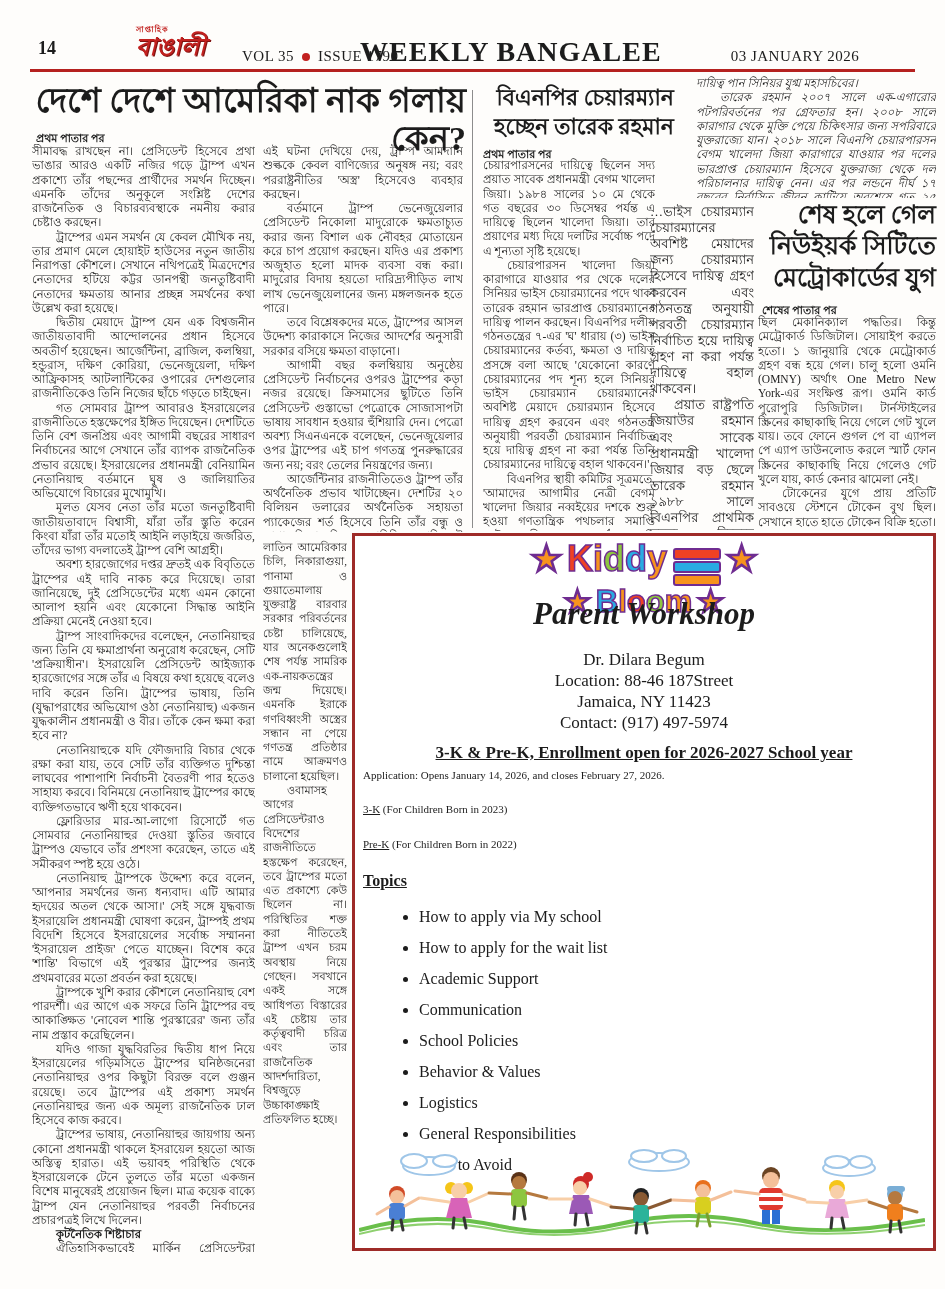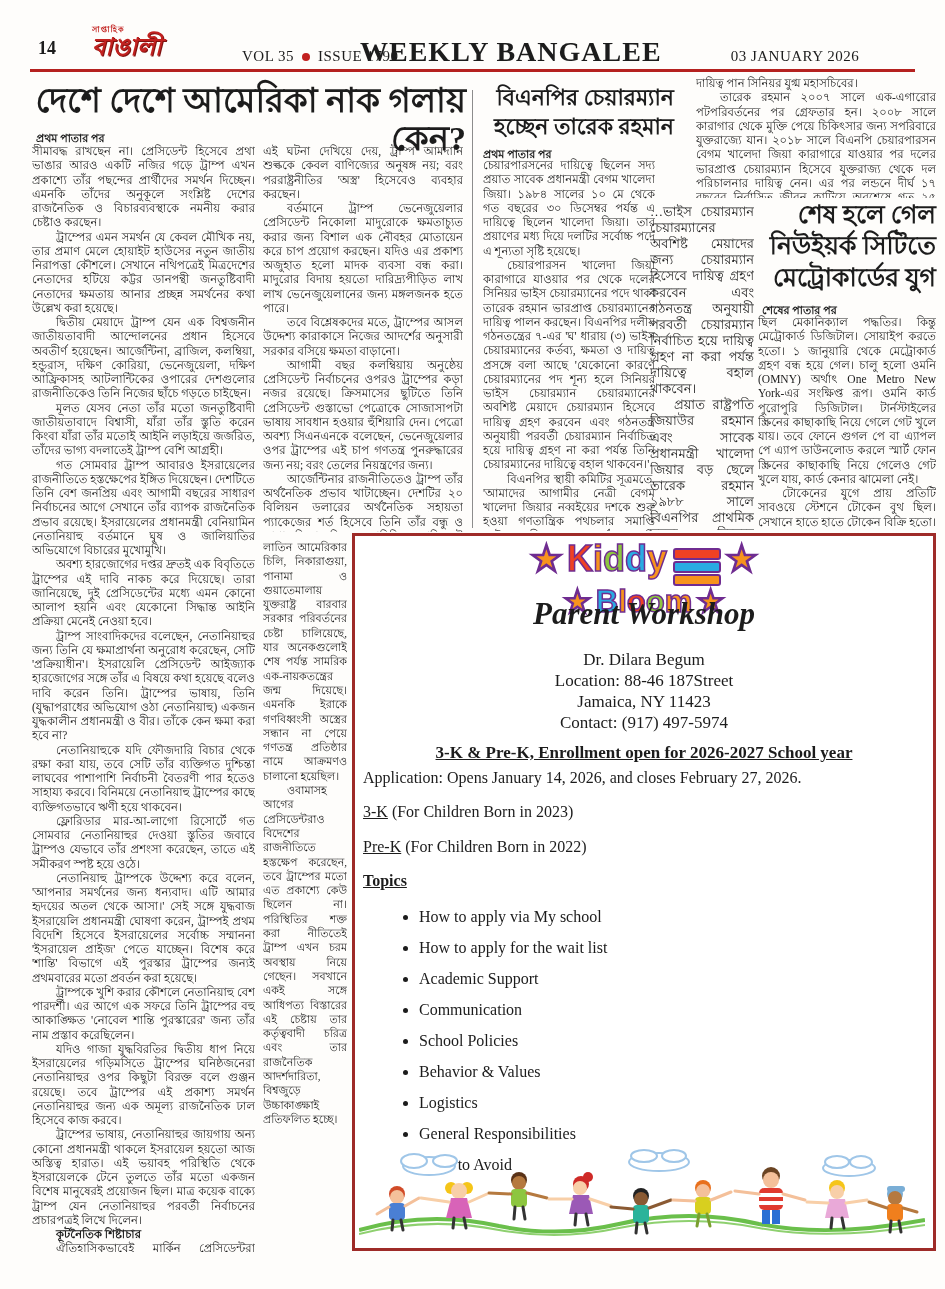--- a/index.html
+++ b/index.html
@@ -1,21 +1,21 @@
 <!DOCTYPE html>
 <html><head>
 <meta charset="utf-8">
 <style>
   html,body{margin:0;padding:0;background:#e8e8e8;}
   #page{position:relative;width:945px;height:1289px;margin:0 auto;background:#fefdfb;
         font-family:"Liberation Serif",serif;color:#1c1c1c;overflow:hidden;}
   .abs{position:absolute;}
   
   .pgnum{font-weight:bold;font-size:18px;}
-  .paper-logo{color:#c2211f;font-weight:bold;line-height:1;}
+  .paper-logo{color:#c2211f;font-weight:bold;line-height:1;margin-left:44px;}
   .paper-logo .tiny{display:block;font-size:8px;letter-spacing:1px;margin-bottom:1px;}
   .paper-logo .big{font-size:24px;font-style:italic;text-shadow:1px 1px 0 #7e1210;}
   .volissue{font-size:15px;letter-spacing:.5px;white-space:nowrap;}
   .dot{display:inline-block;width:8px;height:8px;border-radius:50%;background:#c2211f;margin:0 8px 1px 8px;vertical-align:middle;}
   .masthead{font-size:28px;font-weight:bold;letter-spacing:1px;text-align:center;white-space:nowrap;}
   .issuedate{font-size:15px;letter-spacing:.5px;text-align:center;white-space:nowrap;}
   .redrule{background:#b5211f;height:3px;}
   
   .headline{font-weight:bold;text-align:right;line-height:1.12;}
   .hl-main{font-size:34px;}
@@ -32,21 +32,21 @@
   .adbox{border:3px solid #9e2b28;background:#fff;}
   .kblogo{text-align:center;font-family:"Liberation Sans",sans-serif;font-weight:bold;line-height:.95;}
   .kblogo .w1 span{font-size:36px;-webkit-text-stroke:1.5px #6f2c91;}
   .kblogo .w2 span{font-size:31px;-webkit-text-stroke:1.5px #6f2c91;}
   .kbstar{color:#f7941d;font-size:13px;-webkit-text-stroke:0;}
   .books{display:inline-block;vertical-align:middle;margin-left:6px;}
   .books i{display:block;height:8px;width:44px;border:2px solid #6f2c91;border-radius:3px;margin:1px 0;}
   .pw-title{font-size:31px;font-weight:bold;text-align:center;}
   .pw-line{font-size:17px;text-align:center;}
   .enroll{font-size:17px;font-weight:bold;text-decoration:underline;text-align:center;}
-  .adtext{font-size:16px;text-align:center;}
+  .adtext{font-size:11px;text-align:center;}
   .ul-label{text-decoration:underline;}
   .topics-h{font-size:16px;font-weight:bold;text-decoration:underline;}
   .topiclist{list-style:disc;margin:0;padding-left:18px;}
   .topiclist li{font-size:16px;margin-bottom:13px;}
 </style>
 </head>
 <body>
 
 <div id="page">
 
@@ -67,22 +67,22 @@
 
   <div class="abs redrule" style="left:30px;top:69px;width:885px;"></div>
 
   <div class="abs headline hl-main" style="left:30px;top:82px;width:436px;">দেশে দেশে আমেরিকা নাক গলায় কেন?</div>
   <div class="abs contnote" style="left:36px;top:130px;">প্রথম পাতার পর</div>
 
   <div class="abs col" style="left:32px;top:144px;width:223px;height:1108px;">
       <p>সীমাবদ্ধ রাখছেন না। প্রেসিডেন্ট হিসেবে প্রথা ভাঙার আরও একটি নজির গড়ে ট্রাম্প এখন প্রকাশ্যে তাঁর পছন্দের প্রার্থীদের সমর্থন দিচ্ছেন। এমনকি তাঁদের অনুকূলে সংশ্লিষ্ট দেশের রাজনৈতিক ও বিচারব্যবস্থাকে নমনীয় করার চেষ্টাও করছেন।</p>
       <p>ট্রাম্পের এমন সমর্থন যে কেবল মৌখিক নয়, তার প্রমাণ মেলে হোয়াইট হাউসের নতুন জাতীয় নিরাপত্তা কৌশলে। সেখানে নথিপত্রেই মিত্রদেশের নেতাদের হটিয়ে কট্টর ডানপন্থী জনতুষ্টিবাদী নেতাদের ক্ষমতায় আনার প্রচ্ছন্ন সমর্থনের কথা উল্লেখ করা হয়েছে।</p>
       <p>দ্বিতীয় মেয়াদে ট্রাম্প যেন এক বিশ্বজনীন জাতীয়তাবাদী আন্দোলনের প্রধান হিসেবে অবতীর্ণ হয়েছেন। আর্জেন্টিনা, ব্রাজিল, কলম্বিয়া, হন্ডুরাস, দক্ষিণ কোরিয়া, ভেনেজুয়েলা, দক্ষিণ আফ্রিকাসহ আটলান্টিকের ওপারের দেশগুলোর রাজনীতিকেও তিনি নিজের ছাঁচে গড়তে চাইছেন।</p>
+      <p>গত সোমবার ট্রাম্প আবারও ইসরায়েলের রাজনীতিতে হস্তক্ষেপের ইঙ্গিত দিয়েছেন। দেশটিতে তিনি বেশ জনপ্রিয় এবং আগামী বছরের সাধারণ নির্বাচনের আগে সেখানে তাঁর ব্যাপক রাজনৈতিক প্রভাব রয়েছে। ইসরায়েলের প্রধানমন্ত্রী বেনিয়ামিন নেতানিয়াহু বর্তমানে ঘুষ ও জালিয়াতির অভিযোগে বিচারের মুখোমুখি।</p>
       <p>মূলত যেসব নেতা তাঁর মতো জনতুষ্টিবাদী জাতীয়তাবাদে বিশ্বাসী, যাঁরা তাঁর স্তুতি করেন কিংবা যাঁরা তাঁর মতোই আইনি লড়াইয়ে জর্জরিত, তাঁদের ভাগ্য বদলাতেই ট্রাম্প বেশি আগ্রহী।</p>
-      <p>গত সোমবার ট্রাম্প আবারও ইসরায়েলের রাজনীতিতে হস্তক্ষেপের ইঙ্গিত দিয়েছেন। দেশটিতে তিনি বেশ জনপ্রিয় এবং আগামী বছরের সাধারণ নির্বাচনের আগে সেখানে তাঁর ব্যাপক রাজনৈতিক প্রভাব রয়েছে। ইসরায়েলের প্রধানমন্ত্রী বেনিয়ামিন নেতানিয়াহু বর্তমানে ঘুষ ও জালিয়াতির অভিযোগে বিচারের মুখোমুখি।</p>
       <p>অবশ্য হারজোগের দপ্তর দ্রুতই এক বিবৃতিতে ট্রাম্পের এই দাবি নাকচ করে দিয়েছে। তারা জানিয়েছে, দুই প্রেসিডেন্টের মধ্যে এমন কোনো আলাপ হয়নি এবং যেকোনো সিদ্ধান্ত আইনি প্রক্রিয়া মেনেই নেওয়া হবে।</p>
       <p>ট্রাম্প সাংবাদিকদের বলেছেন, নেতানিয়াহুর জন্য তিনি যে ক্ষমাপ্রার্থনা অনুরোধ করেছেন, সেটি 'প্রক্রিয়াধীন'। ইসরায়েলি প্রেসিডেন্ট আইজ্যাক হারজোগের সঙ্গে তাঁর এ বিষয়ে কথা হয়েছে বলেও দাবি করেন তিনি। ট্রাম্পের ভাষায়, তিনি (যুদ্ধাপরাধের অভিযোগ ওঠা নেতানিয়াহু) একজন যুদ্ধকালীন প্রধানমন্ত্রী ও বীর। তাঁকে কেন ক্ষমা করা হবে না?</p>
       <p>নেতানিয়াহুকে যদি ফৌজদারি বিচার থেকে রক্ষা করা যায়, তবে সেটি তাঁর ব্যক্তিগত দুশ্চিন্তা লাঘবের পাশাপাশি নির্বাচনী বৈতরণী পার হতেও সাহায্য করবে। বিনিময়ে নেতানিয়াহু ট্রাম্পের কাছে ব্যক্তিগতভাবে ঋণী হয়ে থাকবেন।</p>
       <p>ফ্লোরিডার মার-আ-লাগো রিসোর্টে গত সোমবার নেতানিয়াহুর দেওয়া স্তুতির জবাবে ট্রাম্পও যেভাবে তাঁর প্রশংসা করেছেন, তাতে এই সমীকরণ স্পষ্ট হয়ে ওঠে।</p>
       <p>নেতানিয়াহু ট্রাম্পকে উদ্দেশ্য করে বলেন, 'আপনার সমর্থনের জন্য ধন্যবাদ। এটি আমার হৃদয়ের অতল থেকে আসা।' সেই সঙ্গে যুদ্ধবাজ ইসরায়েলি প্রধানমন্ত্রী ঘোষণা করেন, ট্রাম্পই প্রথম বিদেশি হিসেবে ইসরায়েলের সর্বোচ্চ সম্মাননা 'ইসরায়েল প্রাইজ' পেতে যাচ্ছেন। বিশেষ করে 'শান্তি' বিভাগে এই পুরস্কার ট্রাম্পের জন্যই প্রথমবারের মতো প্রবর্তন করা হয়েছে।</p>
       <p>ট্রাম্পকে খুশি করার কৌশলে নেতানিয়াহু বেশ পারদর্শী। এর আগে এক সফরে তিনি ট্রাম্পের বহু আকাঙ্ক্ষিত 'নোবেল শান্তি পুরস্কারের' জন্য তাঁর নাম প্রস্তাব করেছিলেন।</p>
       <p>যদিও গাজা যুদ্ধবিরতির দ্বিতীয় ধাপ নিয়ে ইসরায়েলের গড়িমসিতে ট্রাম্পের ঘনিষ্ঠজনেরা নেতানিয়াহুর ওপর কিছুটা বিরক্ত বলে গুঞ্জন রয়েছে। তবে ট্রাম্পের এই প্রকাশ্য সমর্থন নেতানিয়াহুর জন্য এক অমূল্য রাজনৈতিক ঢাল হিসেবে কাজ করবে।</p>
       <p>ট্রাম্পের ভাষায়, নেতানিয়াহুর জায়গায় অন্য কোনো প্রধানমন্ত্রী থাকলে ইসরায়েল হয়তো আজ অস্তিত্ব হারাত। এই ভয়াবহ পরিস্থিতি থেকে ইসরায়েলকে টেনে তুলতে তাঁর মতো একজন বিশেষ মানুষেরই প্রয়োজন ছিল। মাত্র কয়েক বাক্যে ট্রাম্প যেন নেতানিয়াহুর পরবর্তী নির্বাচনের প্রচারপত্রই লিখে দিলেন।</p>
       <p class="subhead">কূটনৈতিক শিষ্টাচার</p>
       <p>ঐতিহাসিকভাবেই মার্কিন প্রেসিডেন্টরা বিদেশি রাষ্ট্রের অভ্যন্তরীণ রাজনীতিতে প্রকাশ্যে হস্তক্ষেপ করতে দ্বিধাবোধ করেন। প্রথমত এটি একধরনের 'কূটনৈতিক শিষ্টাচার'। কোনো প্রেসিডেন্টই চাইবেন না, অন্য দেশ এসে তাঁর রাজনৈতিক প্রতিদ্বন্দ্বীকে সাহায্য করে সেই শিষ্টাচার লঙ্ঘনের প্রতিশোধ নিক।</p>
@@ -111,21 +111,21 @@
       <p>চেয়ারপারসন খালেদা জিয়া কারাগারে যাওয়ার পর থেকে দলের সিনিয়র ভাইস চেয়ারম্যানের পদে থাকা তারেক রহমান ভারপ্রাপ্ত চেয়ারম্যানের দায়িত্ব পালন করছেন। বিএনপির দলীয় গঠনতন্ত্রের ৭-এর 'ঘ' ধারায় (৩) ভাইস চেয়ারম্যানের কর্তব্য, ক্ষমতা ও দায়িত্ব প্রসঙ্গে বলা আছে 'যেকোনো কারণে চেয়ারম্যানের পদ শূন্য হলে সিনিয়র ভাইস চেয়ারম্যান চেয়ারম্যানের অবশিষ্ট মেয়াদে চেয়ারম্যান হিসেবে দায়িত্ব গ্রহণ করবেন এবং গঠনতন্ত্র অনুযায়ী পরবর্তী চেয়ারম্যান নির্বাচিত হয়ে দায়িত্ব গ্রহণ না করা পর্যন্ত তিনি চেয়ারম্যানের দায়িত্বে বহাল থাকবেন।'</p>
       <p>বিএনপির স্থায়ী কমিটির সূত্রমতে, 'আমাদের আগামীর নেত্রী বেগম খালেদা জিয়ার নব্বইয়ের দশকে শুরু হওয়া গণতান্ত্রিক পথচলার সমাপ্তি ঘটেছে। দলীয় শৃঙ্খলা পুনর্গঠন জরুরি হয়ে…</p>
     </div>
 
   <div class="abs col" style="left:650px;top:204px;width:104px;height:326px;font-size:13px;">
       <p>…ভাইস চেয়ারম্যান চেয়ারম্যানের অবশিষ্ট মেয়াদের জন্য চেয়ারম্যান হিসেবে দায়িত্ব গ্রহণ করবেন এবং গঠনতন্ত্র অনুযায়ী পরবর্তী চেয়ারম্যান নির্বাচিত হয়ে দায়িত্ব গ্রহণ না করা পর্যন্ত দায়িত্বে বহাল থাকবেন।</p>
       <p>প্রয়াত রাষ্ট্রপতি জিয়াউর রহমান এবং সাবেক প্রধানমন্ত্রী খালেদা জিয়ার বড় ছেলে তারেক রহমান ১৯৮৮ সালে বিএনপির প্রাথমিক সদস্য হিসেবে রাজনীতিতে যাত্রা শুরু করেন।</p>
       <p>…১৯৯১ ও ১৯৯৬ সালে মায়ের নির্বাচনী প্রচারণায় গুরুত্বপূর্ণ ভূমিকা পালন করেন। নানা রকম সামাজিক কর্মকাণ্ড, উন্নয়ন এবং জনমুখী রাজনীতিতে যুক্ত থাকেন এ নেতা। ২০০২ সালে…</p>
     </div>
 
-  <div class="abs col" style="left:696px;top:76px;width:240px;height:122px;">
+  <div class="abs col" style="left:696px;top:76px;width:240px;height:122px;font-style:italic;">
       <p>দায়িত্ব পান সিনিয়র যুগ্ম মহাসচিবের।</p>
       <p>তারেক রহমান ২০০৭ সালে এক-এগারোর পটপরিবর্তনের পর গ্রেফতার হন। ২০০৮ সালে কারাগার থেকে মুক্তি পেয়ে চিকিৎসার জন্য সপরিবারে যুক্তরাজ্যে যান। ২০১৮ সালে বিএনপি চেয়ারপারসন বেগম খালেদা জিয়া কারাগারে যাওয়ার পর দলের ভারপ্রাপ্ত চেয়ারম্যান হিসেবে যুক্তরাজ্য থেকে দল পরিচালনার দায়িত্ব নেন। এর পর লন্ডনে দীর্ঘ ১৭ বছরের নির্বাসিত জীবন কাটিয়ে অবশেষে গত ২৫ ডিসেম্বর স্বদেশে ফিরেছেন বিএনপির ভারপ্রাপ্ত চেয়ারম্যান তারেক রহমান।</p>
     </div>
 
   <div class="abs headline hl-right" style="left:760px;top:199px;width:176px;">শেষ হলে গেল নিউইয়র্ক সিটিতে মেট্রোকার্ডের যুগ</div>
   <div class="abs contnote" style="left:762px;top:302px;">শেষের পাতার পর</div>
 
   <div class="abs col" style="left:758px;top:315px;width:178px;height:212px;">
       <p>ছিল মেকানিক্যাল পদ্ধতির। কিন্তু মেট্রোকার্ড ডিজিটাল। সোয়াইপ করতে হতো। ১ জানুয়ারি থেকে মেট্রোকার্ড গ্রহণ বন্ধ হয়ে গেল। চালু হলো ওমনি (OMNY) অর্থাৎ One Metro New York-এর সংক্ষিপ্ত রূপ। ওমনি কার্ড পুরোপুরি ডিজিটাল। টার্নস্টাইলের স্ক্রিনের কাছাকাছি নিয়ে গেলে গেট খুলে যায়। তবে ফোনে গুগল পে বা এ্যাপল পে এ্যাপ ডাউনলোড করলে স্মার্ট ফোন স্ক্রিনের কাছাকাছি নিয়ে গেলেও গেট খুলে যায়, কার্ড কেনার ঝামেলা নেই।</p>
       <p>টোকেনের যুগে প্রায় প্রতিটি সাবওয়ে স্টেশনে টোকেন বুথ ছিল। সেখানে হাতে হাতে টোকেন বিক্রি হতো। মেট্রোকার্ড আসায় অধিকাংশ বুথ বন্ধ করে দেয়া হয়। বহু মানুষ, মূলত ইমিগ্র্যান্ট চাকরি হারায়। ওমনি সিস্টেমে আরো অনেকেই চাকরি হারাবেন বলে আশঙ্কা করা হয়েছে।</p>

